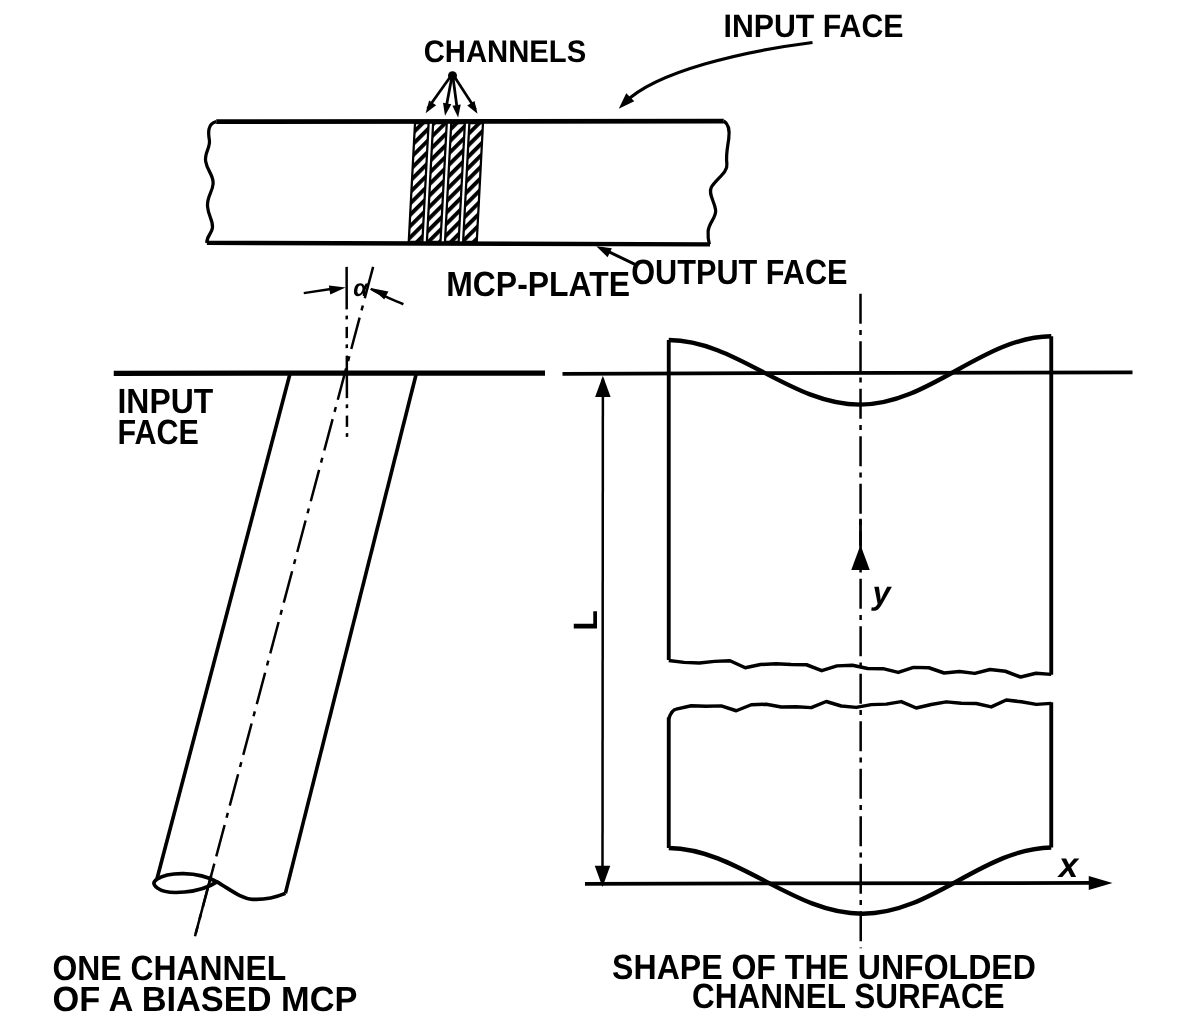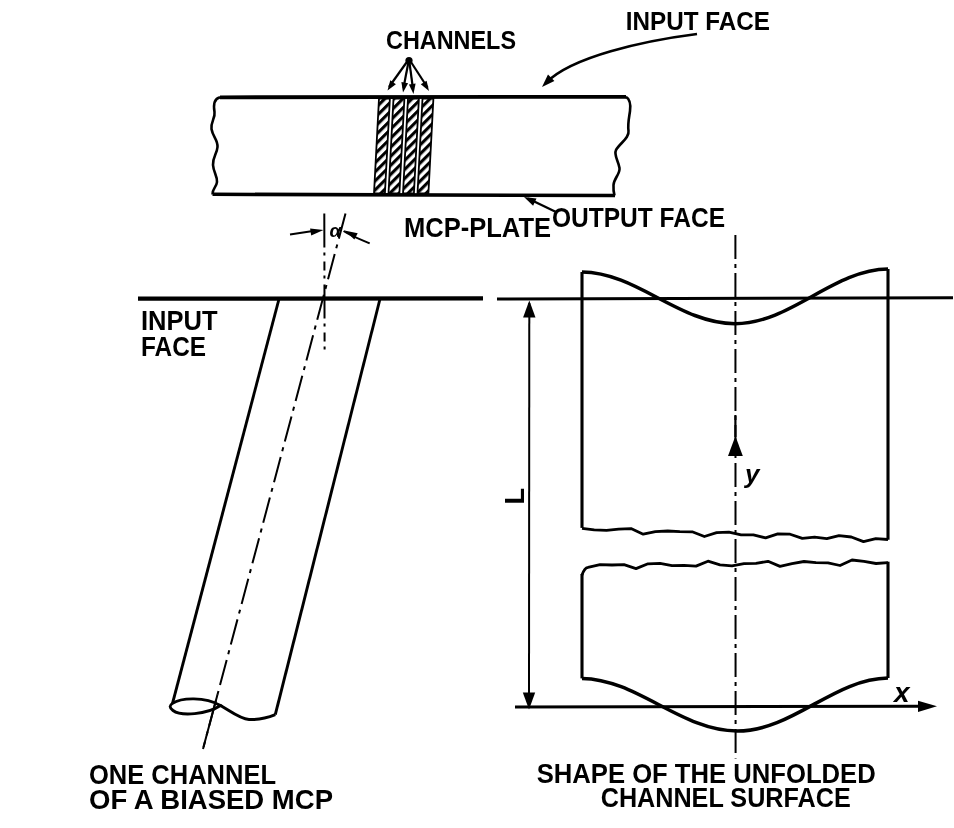--- a/index.html
+++ b/index.html
@@ -1,16 +1,16 @@
 <!DOCTYPE html>
 <html><head>
 <meta charset="utf-8">
 <style>
   html,body{margin:0;padding:0;background:#ffffff;}
-  .wrap{width:824px;height:828px;position:relative;background:#ffffff;margin-left:47px;}
+  .wrap{width:824px;height:828px;position:relative;background:#ffffff;}
   text{font-family:"Liberation Sans",sans-serif;font-weight:bold;fill:#000000;-webkit-font-smoothing:antialiased;}
 </style>
 </head>
 <body>
 <div class="wrap">
 <svg width="954" height="828" viewBox="0 0 954 828" xmlns="http://www.w3.org/2000/svg">
 <defs>
   <pattern id="hatch" width="6.4" height="6.4" patternUnits="userSpaceOnUse" patternTransform="rotate(-45)">
     <rect width="6.4" height="6.4" fill="#ffffff"></rect>
     <rect x="0" y="0" width="6.4" height="3.1" fill="#000000"></rect>

